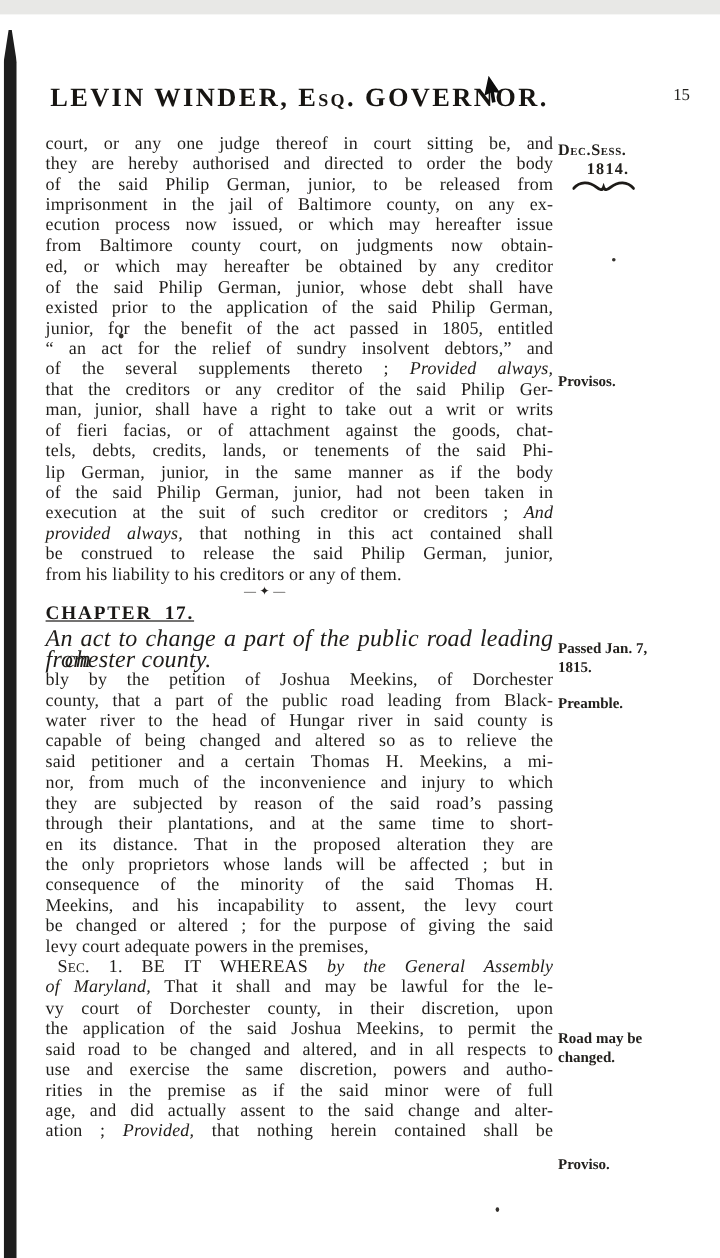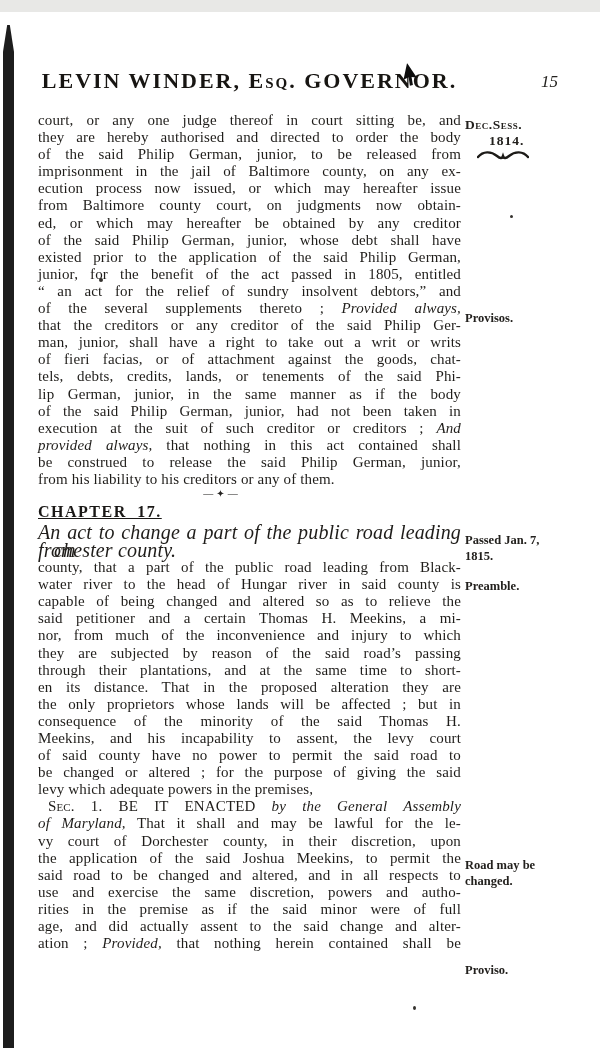--- a/index.html
+++ b/index.html
@@ -15,21 +15,21 @@
     background:#1d1d1d;
     clip-path:polygon(38% 0,62% 0,100% 2.6%,100% 100%,0 100%,0 2.6%);
   }
   
   .header{
     position:absolute;left:38px;top:56px;width:423px;
     text-align:center;font-variant:small-caps;font-weight:bold;
     font-size:22px;letter-spacing:2px;color:#171512;white-space:nowrap;
   }
   .pagenum{
-    position:absolute;left:541px;top:60px;font-size:17px;color:#24221f;font-style:italic;
+    position:absolute;left:561px;top:60px;font-size:14px;color:#24221f;
   }
   
   .cursor{position:absolute;left:402px;top:52px;transform:rotate(12deg);}
   
   .textcol{position:absolute;left:38px;top:100px;width:423px;font-size:15px;}
   .textcol .line{
     height:17.1px;line-height:17.1px;
     text-align:justify;text-align-last:justify;text-justify:inter-word;
     letter-spacing:.15px;
   }
@@ -109,37 +109,37 @@
         <div class="line"><span>be construed to release the said Philip German, junior,</span></div>
         <div class="line end"><span>from his liability to his creditors or any of them.</span></div>
       </div>
     <div class="ornament">—✦—</div>
     <div class="chapter-heading">CHAPTER 17.</div>
     <div class="para hang noju">
         <div class="line first"><span>An act to change a part of the public road leading from</span></div>
         <div class="line end"><span>chester county.</span></div>
       </div>
     <div class="para indent noju">
+        <div class="line"><span>bly by the petition of Joshua Meekins, of Dorchester</span></div>
         <div class="line"><span>county, that a part of the public road leading from Black-</span></div>
         <div class="line"><span>water river to the head of Hungar river in said county is</span></div>
         <div class="line"><span>capable of being changed and altered so as to relieve the</span></div>
         <div class="line"><span>said petitioner and a certain Thomas H. Meekins, a mi-</span></div>
         <div class="line"><span>nor, from much of the inconvenience and injury to which</span></div>
         <div class="line"><span>they are subjected by reason of the said road’s passing</span></div>
         <div class="line"><span>through their plantations, and at the same time to short-</span></div>
         <div class="line"><span>en its distance.  That in the proposed alteration they are</span></div>
         <div class="line"><span>the only proprietors whose lands will be affected ; but in</span></div>
         <div class="line"><span>consequence of the minority of the said Thomas H.</span></div>
         <div class="line"><span>Meekins, and his incapability to assent, the levy court</span></div>
-        <div class="line"><span>of said county have no power to permit the said road to</span></div>
         <div class="line"><span>be changed or altered ; for the purpose of giving the said</span></div>
-        <div class="line end"><span>levy which adequate powers in the premises,</span></div>
+        <div class="line end"><span>levy court adequate powers in the premises,</span></div>
       </div>
     <div class="para indent">
-        <div class="line first"><span class="sc">Sec. 1.</span><span> BE IT ENACTED </span><span class="it">by the General Assembly</span></div>
+        <div class="line first"><span class="sc">Sec. 1.</span><span> BE IT WHEREAS </span><span class="it">by the General Assembly</span></div>
         <div class="line"><span class="it">of Maryland,</span><span> That it shall and may be lawful for the le-</span></div>
         <div class="line"><span>vy court of Dorchester county, in their discretion, upon</span></div>
         <div class="line"><span>the application of the said Joshua Meekins, to permit the</span></div>
         <div class="line"><span>said road to be changed and altered, and in all respects to</span></div>
         <div class="line"><span>use and exercise the same discretion, powers and autho-</span></div>
         <div class="line"><span>rities in the premise as if the said minor were of full</span></div>
         <div class="line"><span>age, and did actually assent to the said change and alter-</span></div>
         <div class="line end"><span>ation ; </span><span class="it">Provided,</span><span> that nothing herein contained shall be</span></div>
       </div>
   </div>

